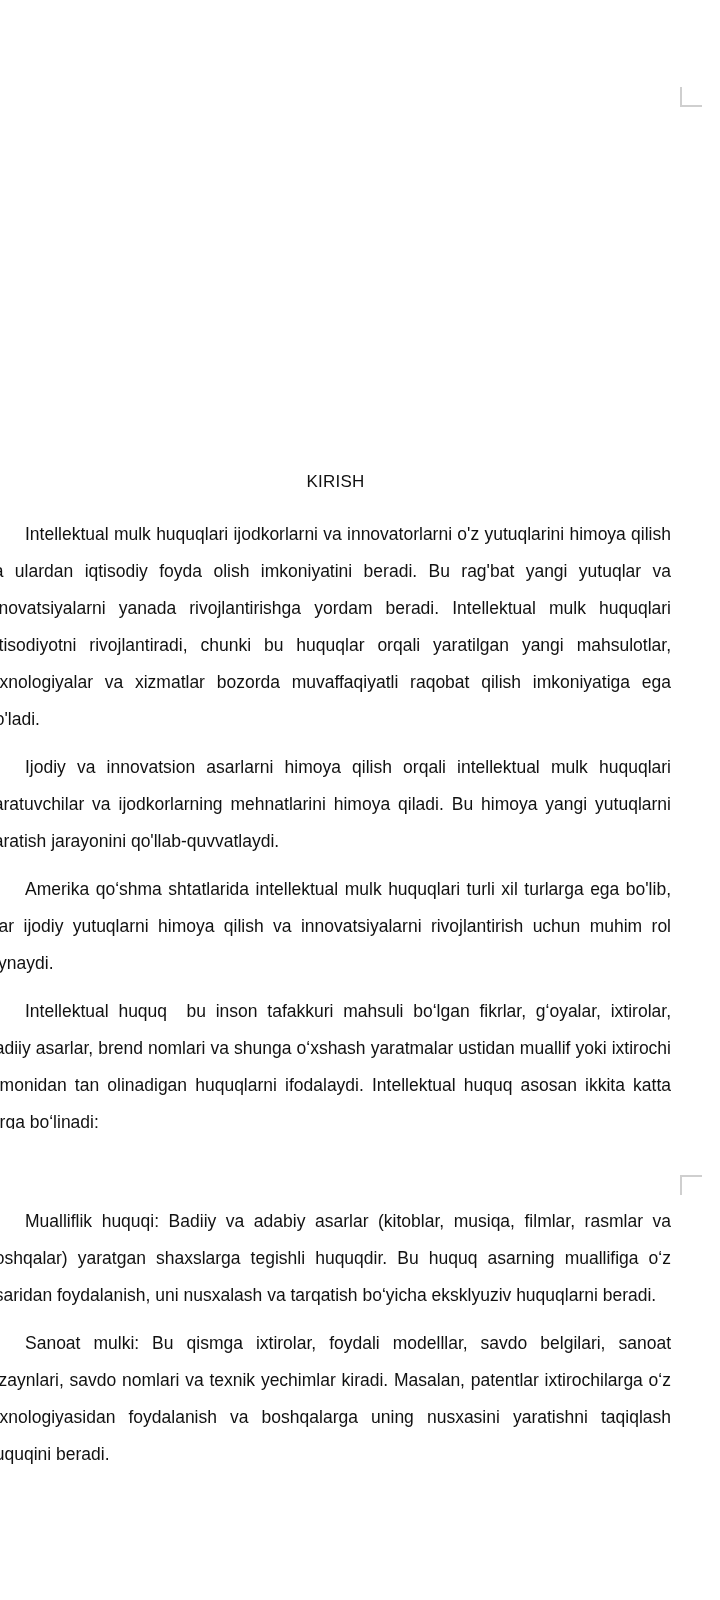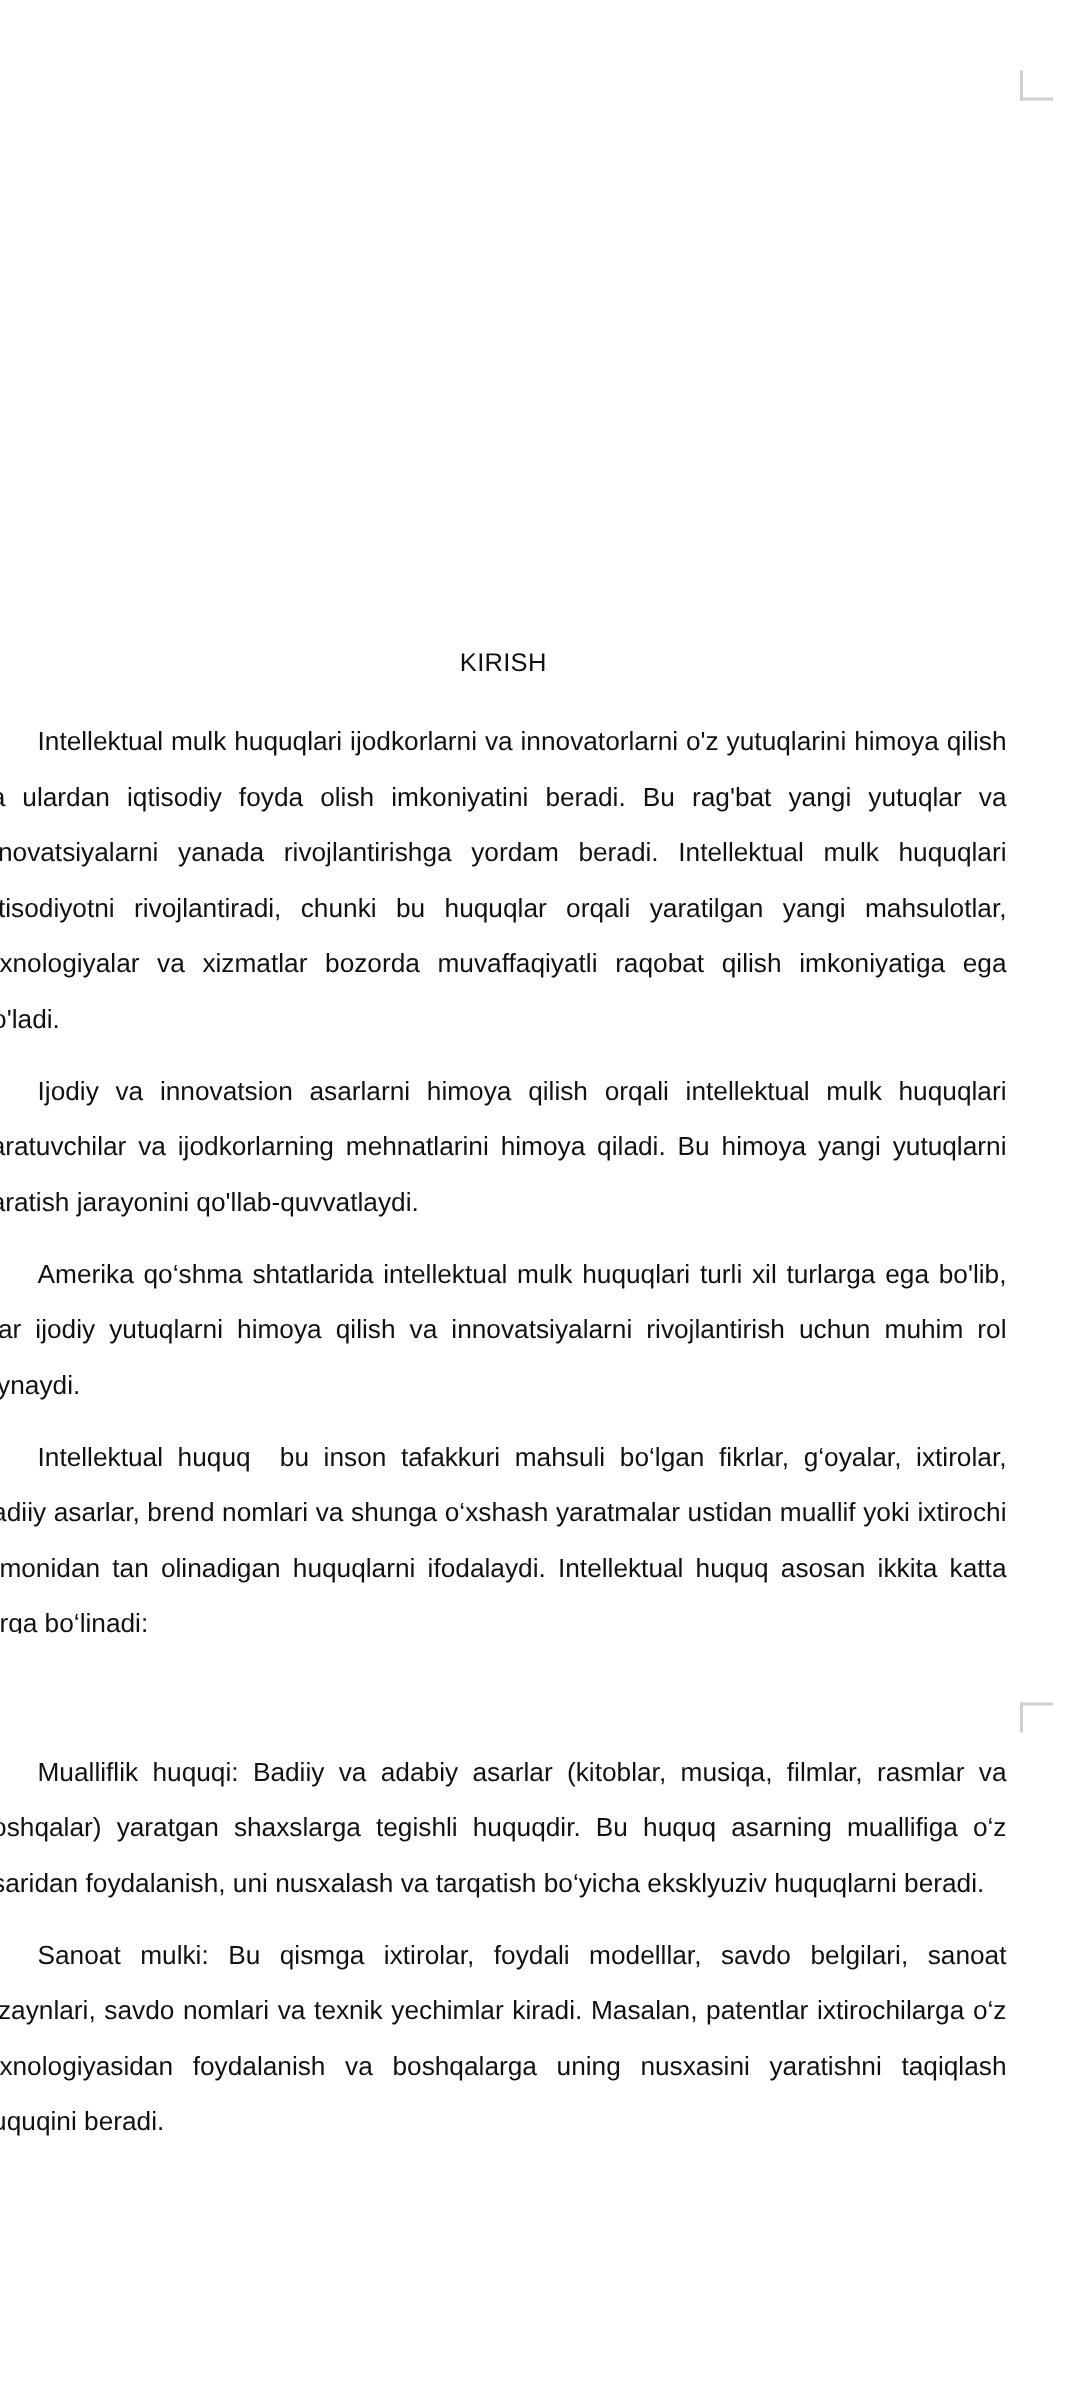--- a/index.html
+++ b/index.html
@@ -27,21 +27,21 @@
     background: #ffffff;
   }
 
   
   .page {
     position: relative;
     width: 720px;
     background: #ffffff;
     box-sizing: border-box;
   }
-  .page-one   { height: 1089px; }
+  .page-one   { height: 1089px; margin-top: 40px; }
   .page-two   { height: 371px; }
 
   
   .page-separator {
     position: absolute;
     left: 0;
     top: 1228px;
     width: 720px;
     height: 2px;
     background: #a8a8a8;

